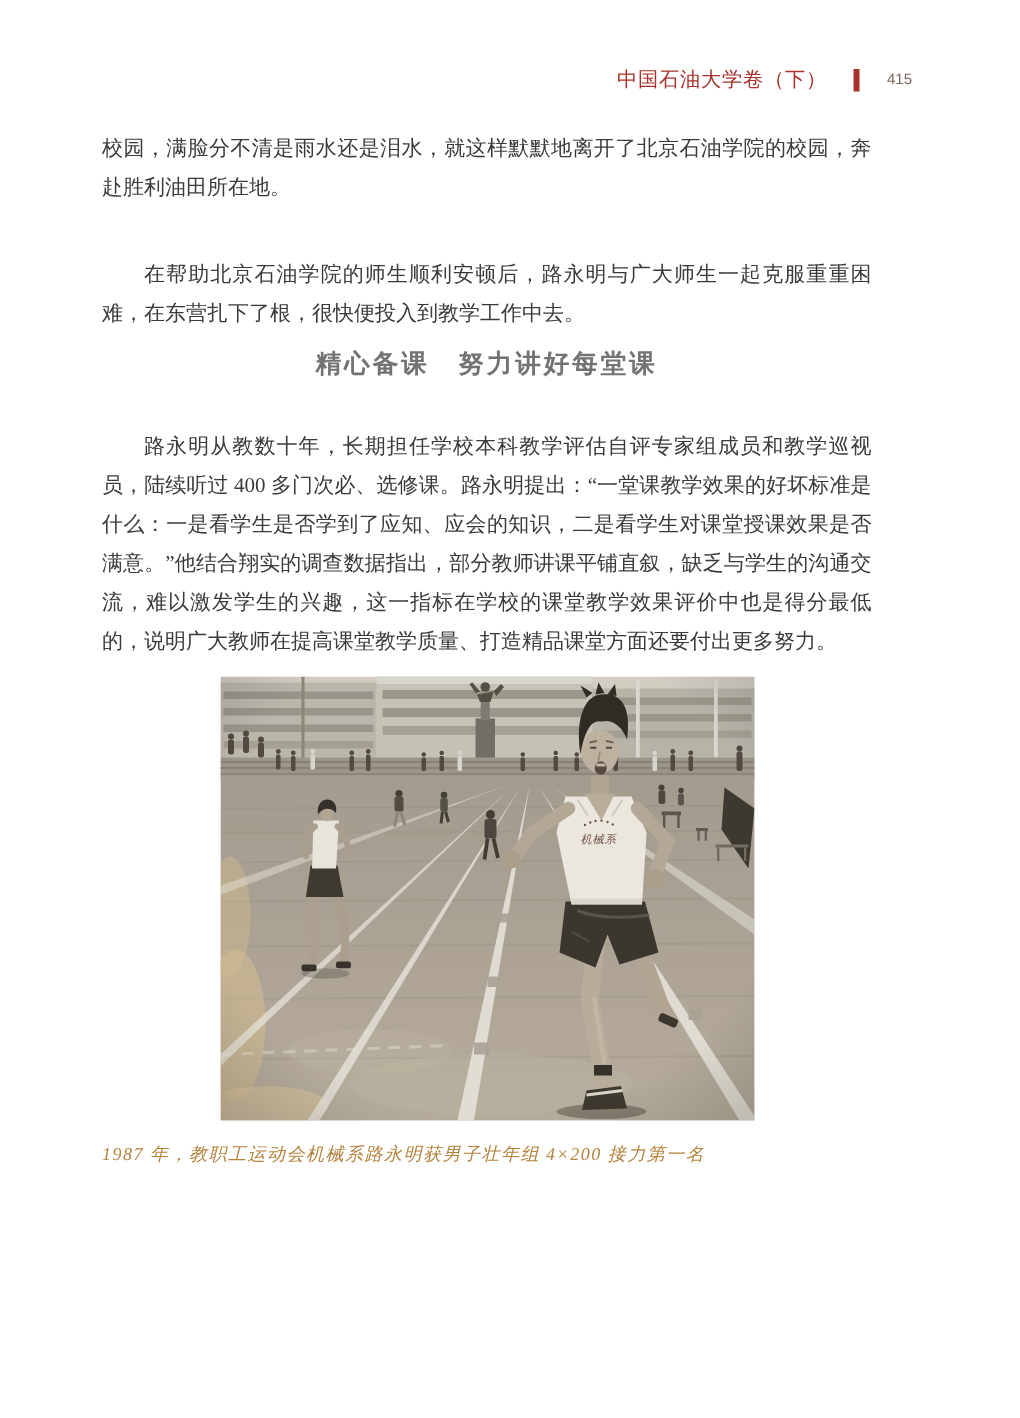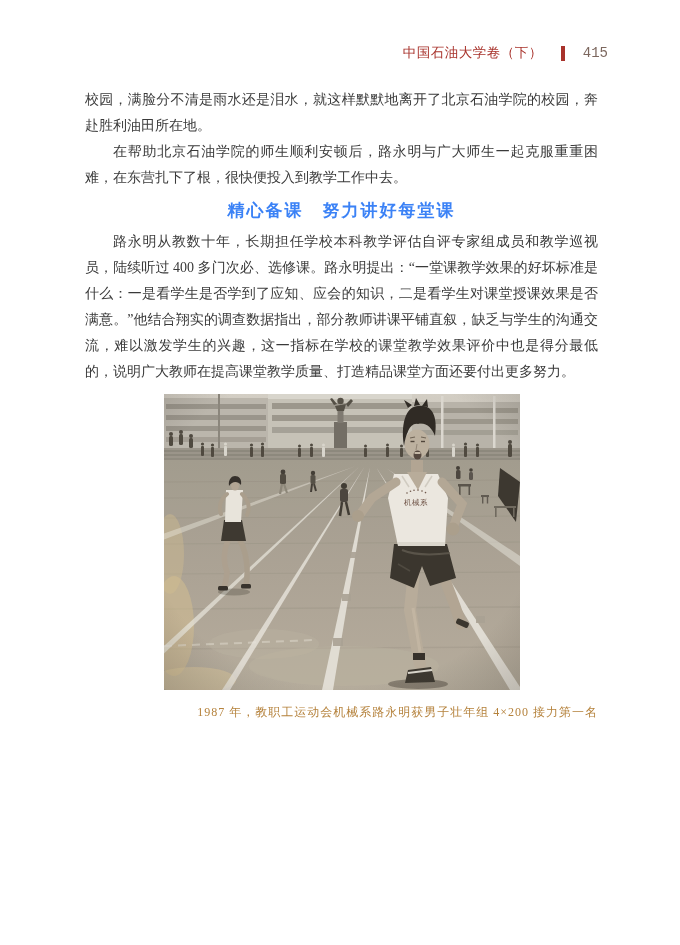--- a/index.html
+++ b/index.html
@@ -10,32 +10,32 @@
     background: #ffffff;
     font-family: "Liberation Serif", serif;
     overflow: hidden;
   }
   .header {
     position: absolute; top: 44px; left: 85px; right: 72px;
     display: flex; justify-content: flex-end; align-items: center; gap: 18px;
   }
   .header-title { color:#a8322b; font-size:13.5px; letter-spacing:.5px; }
   .header-bar { width:4px; height:15px; background:#a8322b; }
-  .header-page { color:#7c675e; font-size:14px; font-family:Liberation Mono, monospace; }
-  .content { position:absolute; top:87px; left:85px; width:513px; }
+  .header-page { color:#7c675e; font-size:10px; font-family:Liberation Sans, sans-serif; }
+  .content { position:absolute; top:87px; left:68px; width:513px; }
   p.body {
     margin:0; font-size:14px; line-height:26px; color:#3a3a3a;
     text-align: justify; text-justify: inter-ideograph;
   }
-  p.indent { text-indent:2em; }
+  p.indent { text-indent:2em;margin-top:32px; }
   h2.heading {
     margin:8px 0 7px; text-align:center;
-    font-size:17px; font-weight:700; color:#3b82f6; letter-spacing:2px;
-  }
-  figure { margin:9px 0 0; text-align:right; }
+    font-size:17px; font-weight:700; color:#737373; letter-spacing:2px;
+  }
+  figure { margin:9px 0 0; text-align:left;font-style:italic; }
   .photo { width:356px; height:296px; margin:0 auto; line-height:0; box-shadow:0 0 0 1px #e4e0d8 inset; }
   figcaption { margin-top:13px; font-size:12px; color:#b5823c; letter-spacing:1px; line-height:18px; }
 </style>
 </head>
 <body>
 
 <div class="page">
 
   <header class="header">
     <span class="header-title">中国石油大学卷（下）</span>

